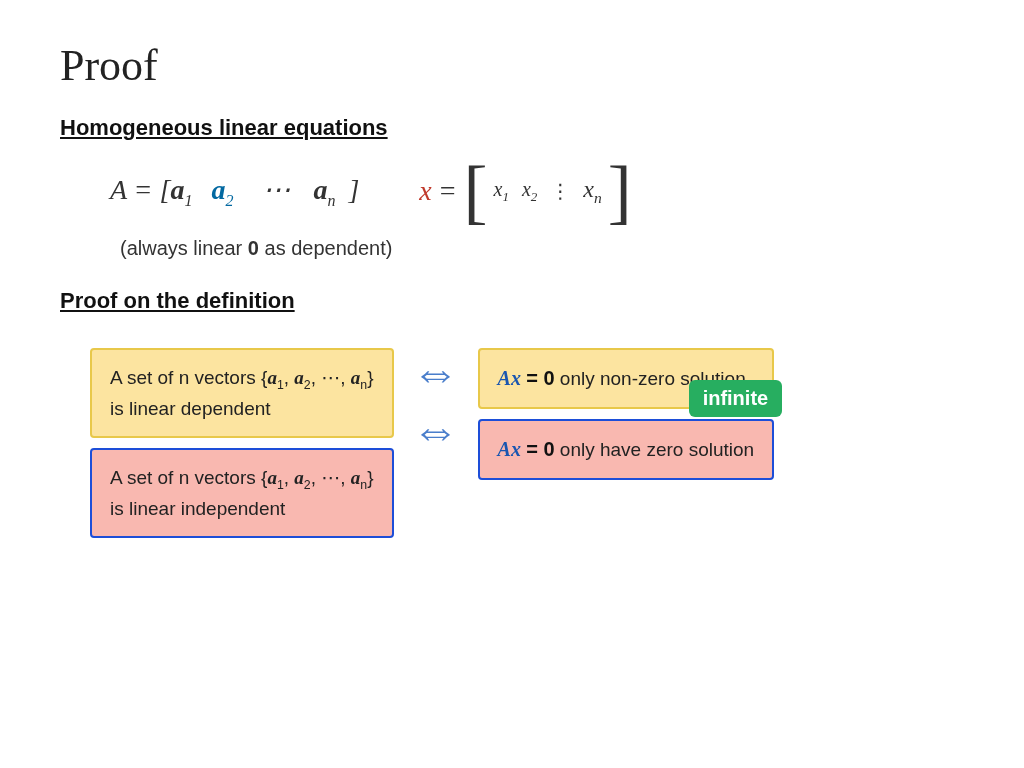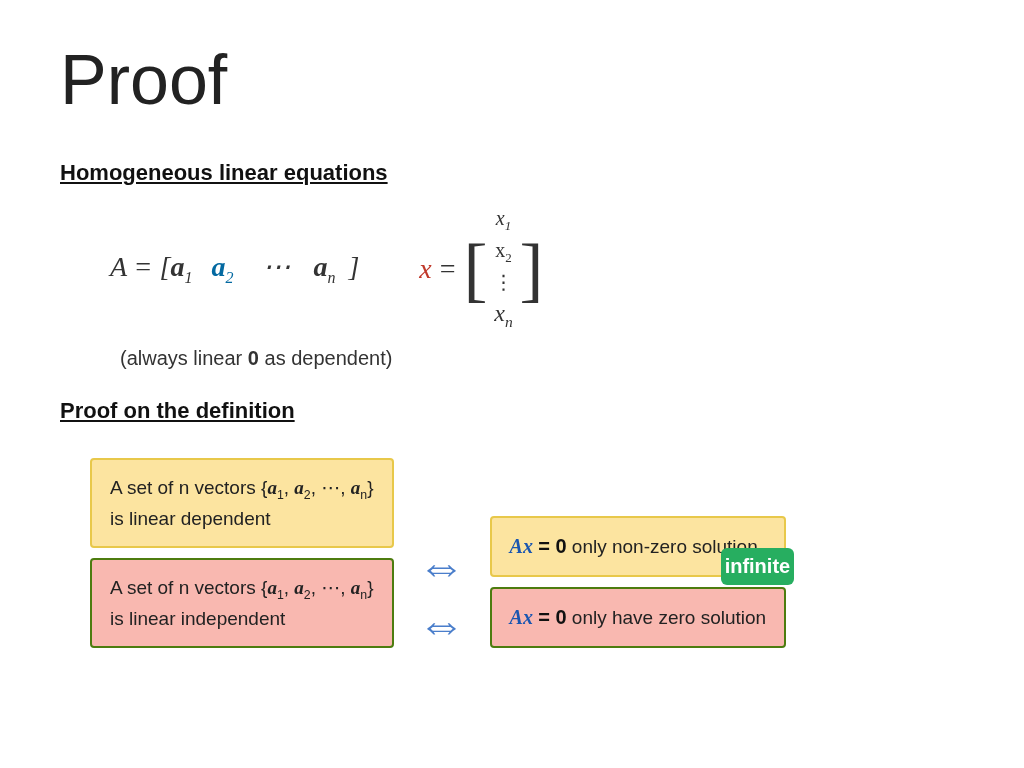--- a/index.html
+++ b/index.html
@@ -8,25 +8,25 @@
       font-family: 'Segoe UI', Arial, sans-serif;
       width: 1024px;
       height: 768px;
       overflow: hidden;
       position: relative;
     }
     .page {
       padding: 40px 60px;
     }
     .title {
-      font-size: 70px;
+      font-size: 44px;
       font-weight: 300;
       color: #222;
-      margin-bottom: 40px;
-      font-family: Liberation Sans, sans-serif;
+      margin-bottom: 24px;
+      font-family: Liberation Serif, serif;
     }
     .section-label {
       font-size: 22px;
       font-weight: 900;
       color: #111;
       text-decoration: underline;
       margin-bottom: 14px;
       display: inline-block;
     }
     .homogeneous-section {
@@ -46,22 +46,22 @@
       margin-bottom: 0;
     }
     .always-note b {
       font-weight: 900;
     }
     .based-section {
       margin-bottom: 20px;
     }
     .boxes-area {
       display: flex;
-      gap: 12px;
-      align-items: flex-end;
+      gap: 6px;
+      align-items: flex-start;
     }
     .box-col {
       display: flex;
       flex-direction: column;
       gap: 10px;
     }
     .arrow-col {
       display: flex;
       flex-direction: column;
       justify-content: space-around;
@@ -81,30 +81,30 @@
       color: #222;
       min-width: 260px;
       line-height: 1.45;
     }
     .box-yellow {
       background: #fce4a0;
       border: 2px solid #e8c84a;
     }
     .box-pink {
       background: #f9b8b0;
-      border: 2px solid #4d7c0f;
+      border: 2px solid #1d4ed8;
     }
     .infinite-badge {
       display: inline-block;
       background: #27ae60;
       color: #fff;
       font-size: 20px;
       font-weight: bold;
       border-radius: 6px;
-      padding: 4px 4px;
+      padding: 4px 14px;
       position: absolute;
       right: -10px;
       bottom: -10px;
     }
     .box-right-wrap {
       position: relative;
     }
     sub {
       font-size: 0.65em;
       vertical-align: sub;
@@ -146,23 +146,23 @@
         <span style="color:#333; margin: 0 10px;">⋯</span>
         <span style="color:#333; margin: 0 6px;"><span class="math-bold">a</span><span style="font-size:16px; vertical-align:sub; font-style:italic;">n</span></span>
         <span style="color:#333;">]</span>
       </span>
 
       <span style="display:inline-flex; align-items:center; gap:8px; font-size:28px; font-family:'Cambria Math','Times New Roman',serif; margin-left:20px;">
         <span class="math-red" style="font-size:28px;">x</span>
         <span style="color:#333;"> = </span>
         <span style="display:inline-flex; align-items:stretch; font-size:26px;">
           <span style="font-size:72px; font-weight:200; color:#333; line-height:1; display:flex; align-items:center;">[</span>
-          <span style="display:flex; flex-direction:column; align-items:center; justify-content:center; padding:4px 6px; gap:1px;">
+          <span style="display:flex; align-items:center; justify-content:center; padding:4px 6px; gap:13px;">
             <span style="font-size:20px; font-style:italic; color:#333; line-height:1.4;">x<sub>1</sub></span>
-            <span style="font-size:20px; color:#333; line-height:1.4;">x<sub>2</sub></span>
+            <span style="font-size:20px; font-style:italic; color:#333; line-height:1.4;">x<sub>2</sub></span>
             <span style="font-size:20px; color:#333; line-height:1.4;">⋮</span>
             <span style="font-size:24px; font-style:italic; color:#333; line-height:1.4;">x<sub>n</sub></span>
           </span>
           <span style="font-size:72px; font-weight:200; color:#333; line-height:1; display:flex; align-items:center;">]</span>
         </span>
       </span>
     </div>
 
     
     <div class="always-note">

